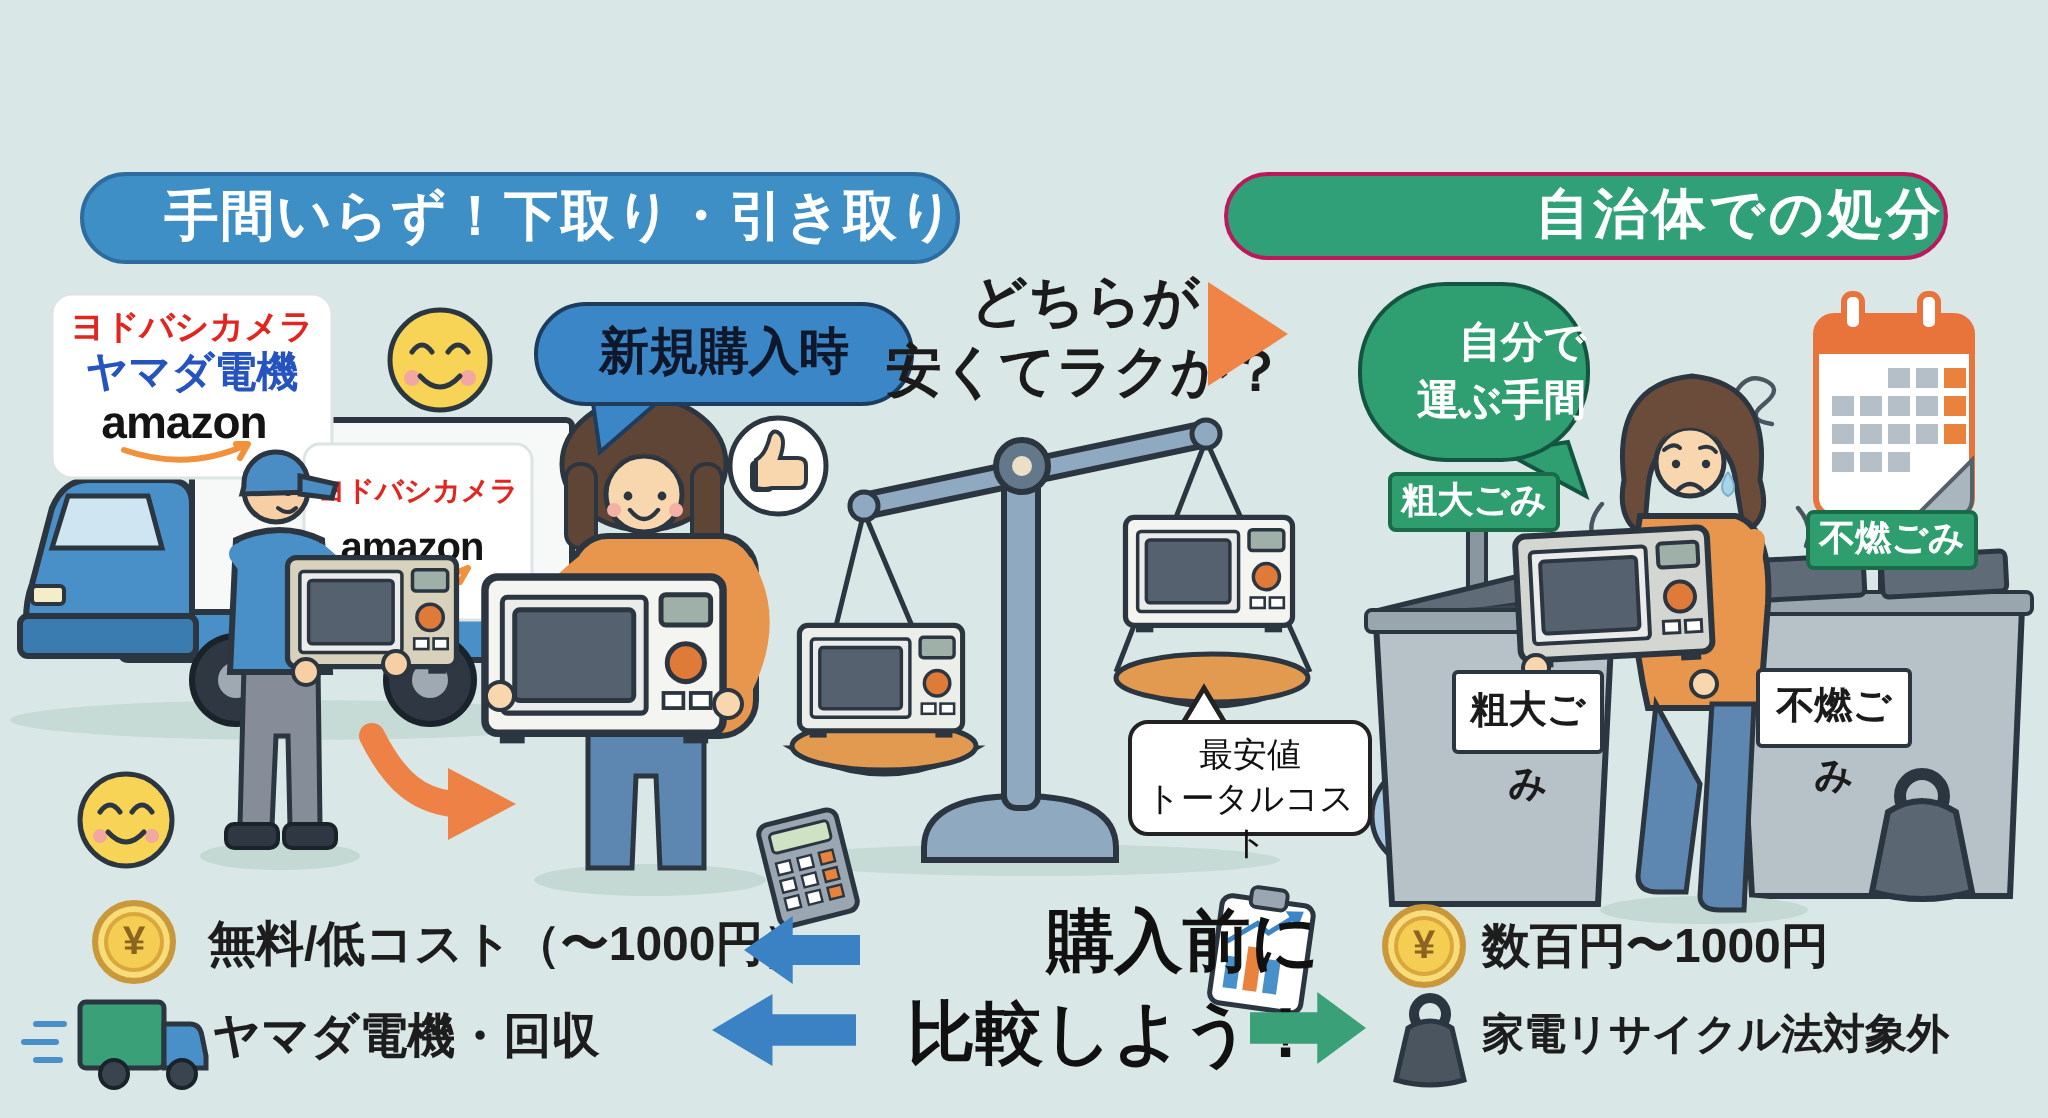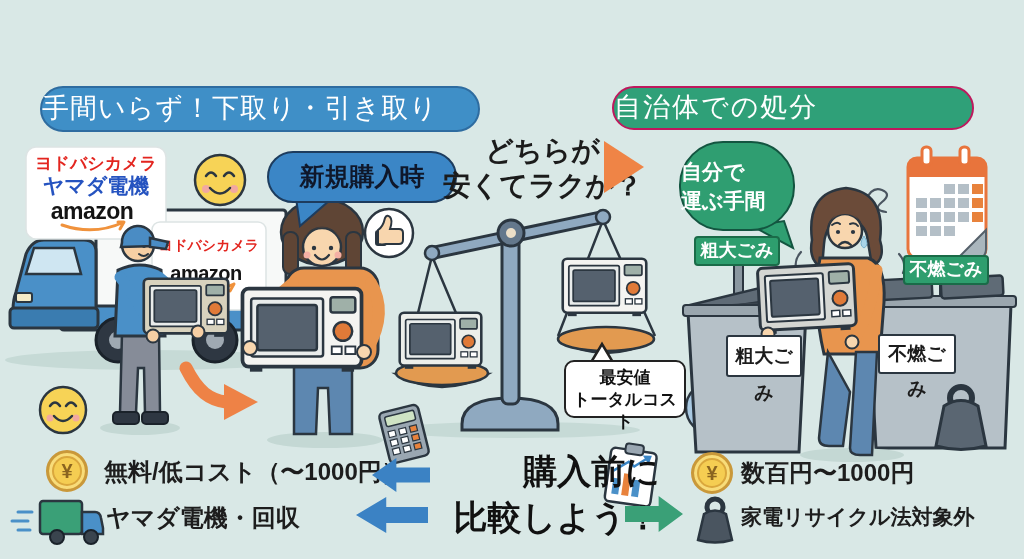--- a/index.html
+++ b/index.html
@@ -2,36 +2,36 @@
 <html><head>
 <meta charset="utf-8">
 <style>
   *{margin:0;padding:0;box-sizing:border-box}
   html,body{background:#eef2f2}
   body{font-family:"Liberation Sans","DejaVu Sans",sans-serif}
   .canvas{position:relative;width:1024px;height:559px;background:#d9e8e6;overflow:hidden}
   .abs{position:absolute}
   .scene{position:absolute;left:0;top:0;width:1024px;height:559px}
   .title{left:0;right:0;top:18px;text-align:center;font-size:33px;font-weight:700;color:#1c1c1c;letter-spacing:2px}
-  .pill{color:#fff;font-weight:400;text-align:left;border-radius:24px}
+  .pill{color:#fff;font-weight:700;text-align:right;border-radius:24px}
   .pill.blue{left:40px;top:86px;width:440px;height:46px;background:#3f8fc7;border:2px solid #2e6ca0;font-size:27px;line-height:41px;letter-spacing:1px}
   .pill.green{left:612px;top:86px;width:362px;height:44px;background:#2fa078;border:2px solid #be185d;font-size:27px;line-height:39px;letter-spacing:2px}
   .bub-blue{left:267px;top:151px;width:190px;height:52px;background:#3b86c6;border:2.5px solid #1d3c5e;border-radius:26px;color:#0f172a;font-size:25px;font-weight:700;text-align:center;line-height:46px}
-  .bub-green{left:679px;top:141px;width:116px;height:90px;background:#2f9e71;border:2.5px solid #135540;border-radius:44px;color:#fff;font-size:21px;font-weight:700;text-align:left;line-height:29px;padding-top:14px}
+  .bub-green{left:679px;top:141px;width:116px;height:90px;background:#2f9e71;border:2.5px solid #135540;border-radius:44px;color:#fff;font-size:21px;font-weight:700;text-align:right;line-height:29px;padding-top:14px}
   .question{left:430px;top:133px;width:225px;text-align:center;font-size:28px;line-height:35px;font-weight:700;color:#1b1b1b}
   .pre{white-space:pre-line}
   .tri-right{clip-path:polygon(0 0,100% 50%,0 100%)}
   .otri{left:604px;top:141px;width:40px;height:52px;background:#ef8446}
   .sign{background:#2e9e6e;border:2px solid #1a6b48;border-radius:4px;color:#fff;font-size:18px;font-weight:700;text-align:center;line-height:25px}
   .sign.s1{left:694px;top:236px;width:86px;height:30px}
   .sign.s2{left:903px;top:255px;width:86px;height:30px}
   .binlabel{background:#fff;border:2px solid #2b3640;border-radius:3px;color:#1b1b1b;font-weight:700;text-align:center}
   .binlabel.b1{left:726px;top:335px;width:76px;height:42px;font-size:19px;line-height:37px}
   .binlabel.b2{left:878px;top:334px;width:78px;height:40px;font-size:19px;line-height:35px}
-  .bub-white{left:564px;top:360px;width:122px;height:58px;background:#fff;border:2.5px solid #222;border-radius:10px;text-align:center;font-size:17px;line-height:22px;font-weight:700;color:#111;padding-top:5px}
+  .bub-white{left:564px;top:360px;width:122px;height:58px;background:#fff;border:2.5px solid #222;border-radius:10px;text-align:center;font-size:17px;line-height:22px;font-weight:400;color:#111;padding-top:5px}
   .coin{width:42px;height:42px;border-radius:50%;background:#f5cd52;border:3px solid #c9983a;box-shadow:inset 0 0 0 3px #f8dc7a, inset 0 0 0 5px #daa73c;color:#8a6420;font-size:20px;font-weight:700;display:flex;align-items:center;justify-content:center}
   .coin.c1{left:46px;top:450px}
   .coin.c2{left:691px;top:452px}
   .ftext{font-weight:700;color:#1d1d1d;font-size:24px}
   .ft1{left:104px;top:456px}
   .ft2{left:106px;top:502px}
   .ft3{left:741px;top:457px}
   .ft4{left:741px;top:503px;font-size:21px}
   .compare{left:425px;top:448px;width:235px;text-align:right;font-size:34px;line-height:46px;font-weight:700;color:#111}
   .arrow-left{clip-path:polygon(0 50%,42% 0,42% 28%,100% 28%,100% 72%,42% 72%,42% 100%);background:#3b82c4}

